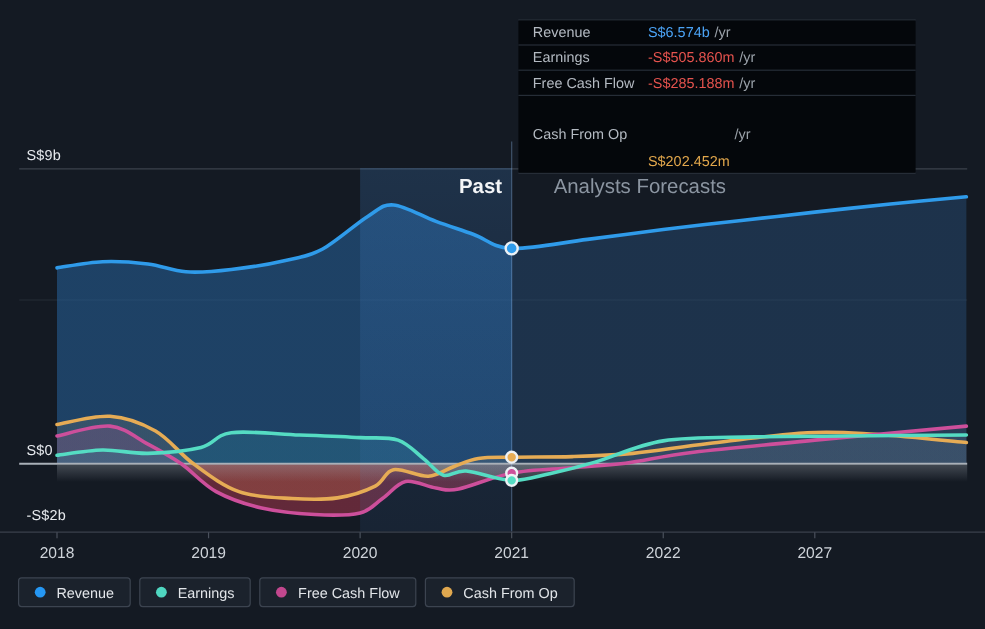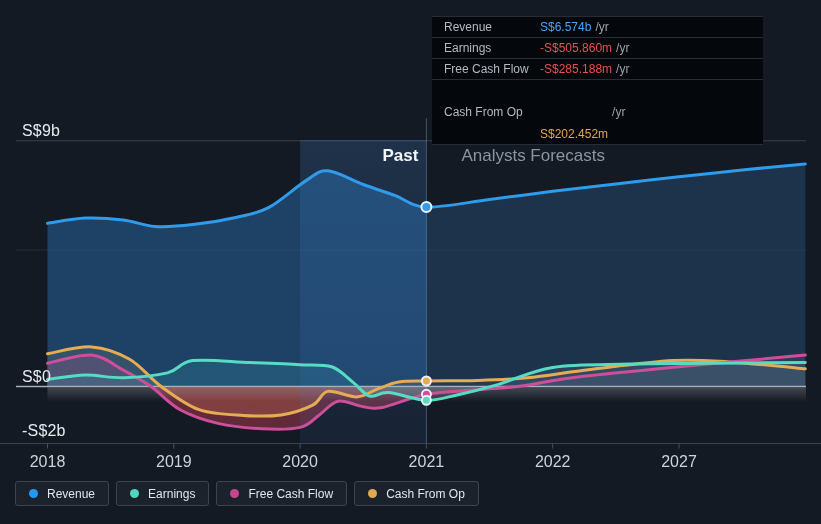--- a/index.html
+++ b/index.html
@@ -4,25 +4,25 @@
 <style>
   html,body{margin:0;padding:0;background:#141a23;}
   #app{
     position:relative;width:821px;height:524px;overflow:hidden;
     background:#141a23;
     font-family:"Liberation Sans", sans-serif;
     -webkit-font-smoothing:antialiased;
   }
   #chart-svg{position:absolute;left:0;top:0;}
   .y-tick-label{
-    position:absolute;left:22px;font-size:16px;color:#e7eaee;
+    position:absolute;left:22px;font-size:12px;color:#e7eaee;
     letter-spacing:.2px;
   }
   .x-tick-label{
-    position:absolute;top:453px;font-size:16px;color:#ced3d9;
+    position:absolute;top:453px;font-size:13px;color:#ced3d9;
     transform:translateX(-50%);
   }
   .zone-label{position:absolute;top:146px;font-size:17px;}
   #past-label{color:#f3f5f7;font-weight:700;transform:translateX(-100%);}
   #forecast-label{color:#8b95a1;}
   
   #tooltip{
     position:absolute;left:432px;top:16px;width:331px;
     background:#04070b;border-radius:2px;color:#b7bdc6;
     font-size:12px;z-index:5;

